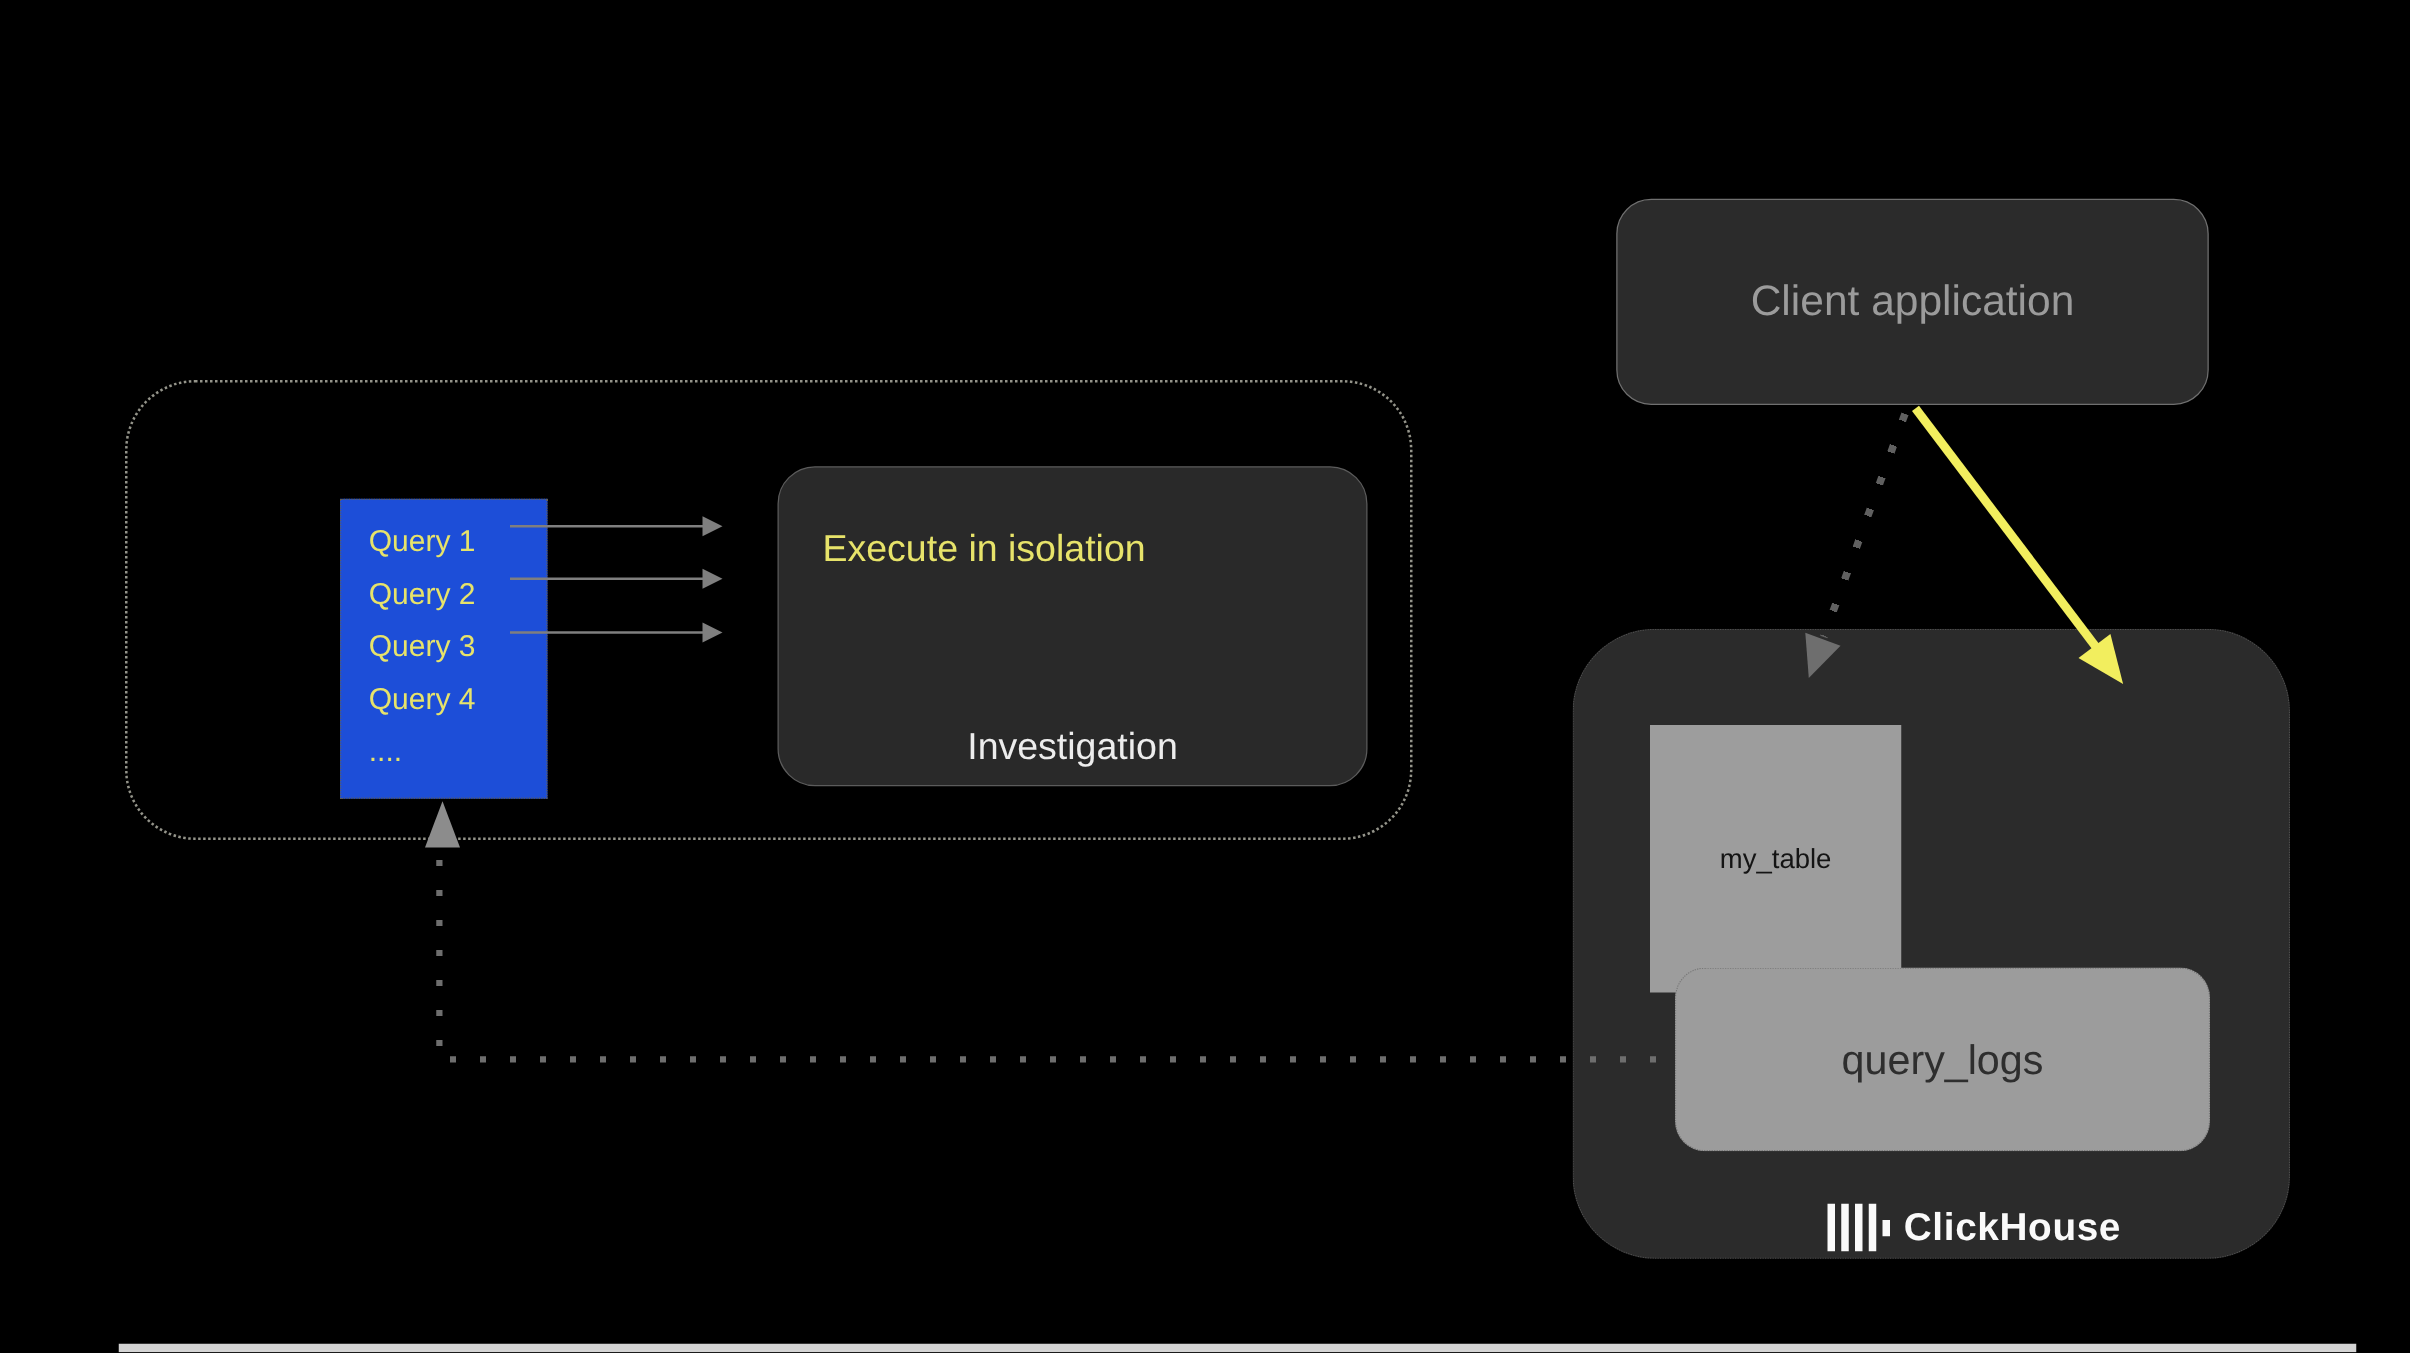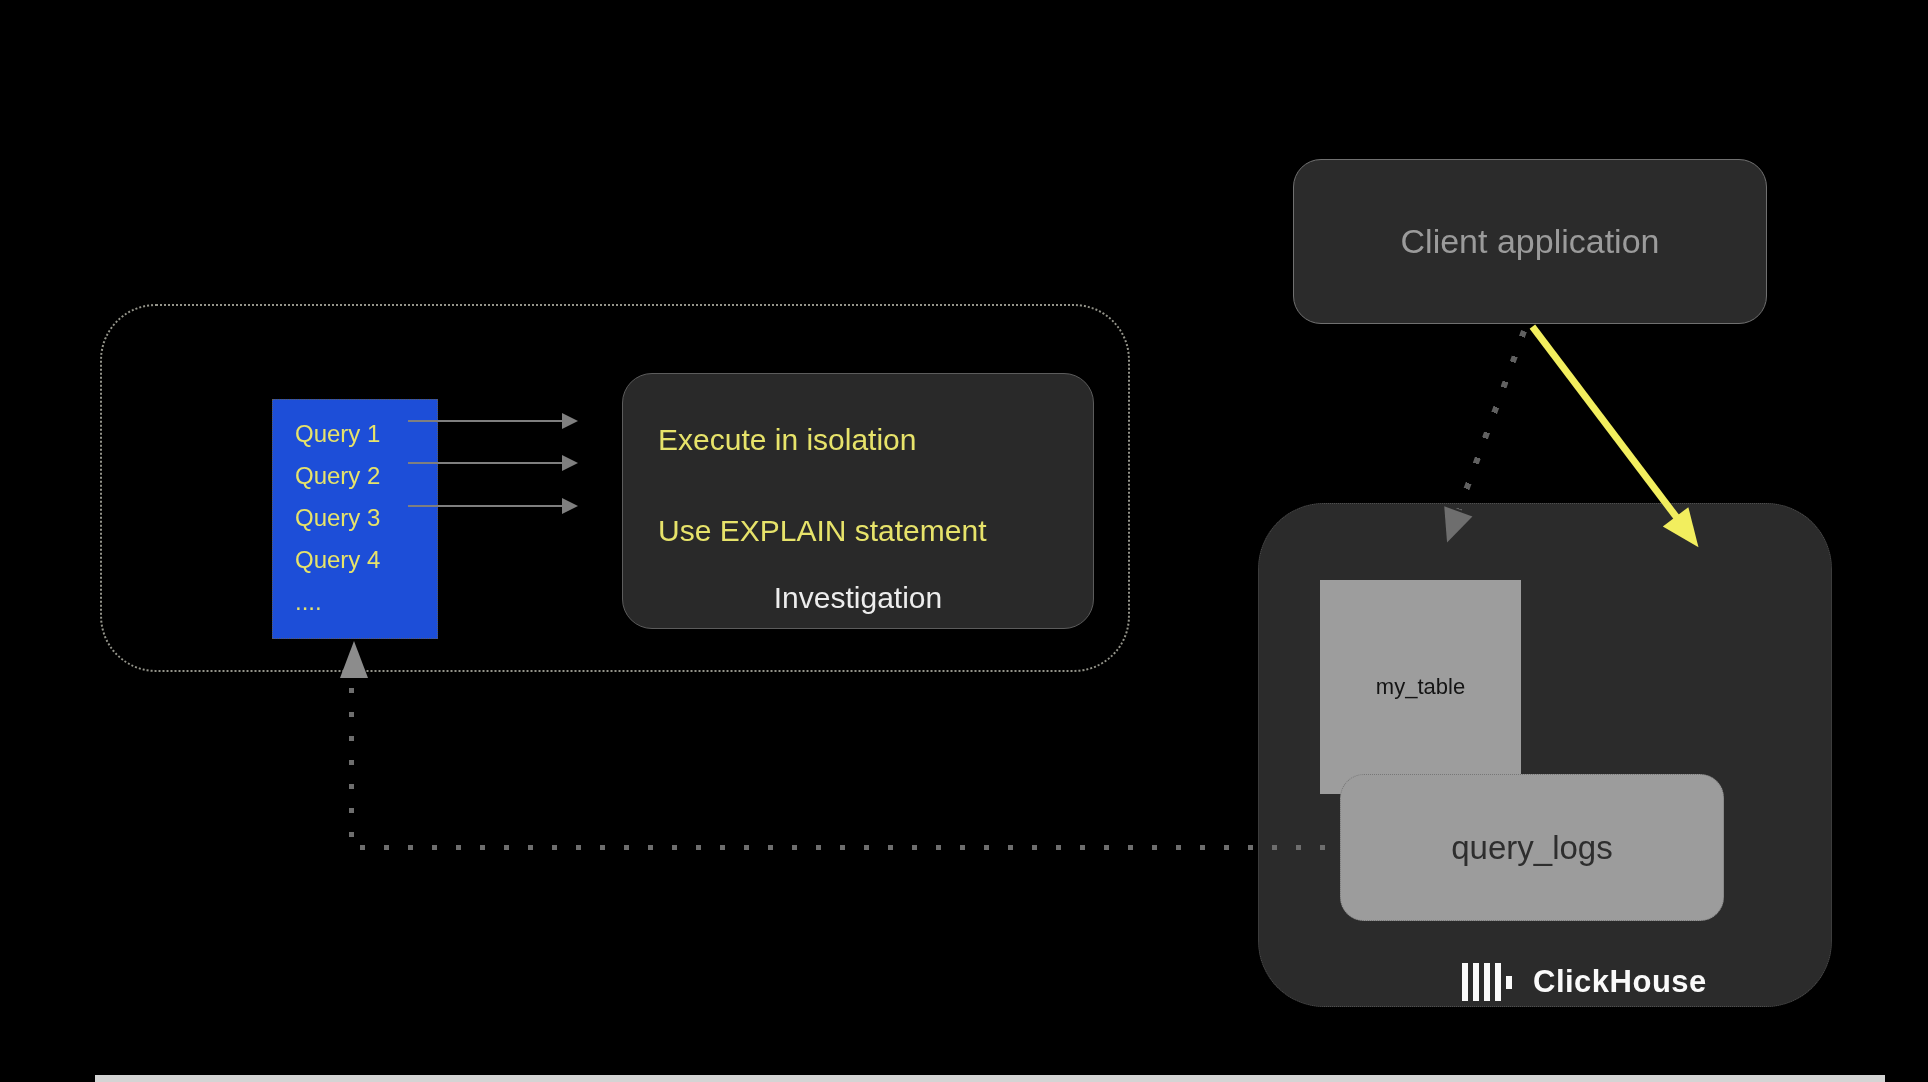--- a/index.html
+++ b/index.html
@@ -43,24 +43,24 @@
     border-left:33px solid #6e6e6e;border-top:15px solid transparent;border-bottom:15px solid transparent;}
 
   
   .ch-container{position:absolute;left:1258px;top:503px;width:574px;height:504px;
     background:#2b2b2b;border:1px dotted #4e4e4e;border-radius:66px;}
   .table-box{position:absolute;display:flex;align-items:center;justify-content:center;
     font-size:22px;color:#141414;}
   .my-table{left:1320px;top:580px;width:201px;height:214px;background:#9d9d9d;}
   .my-table-v2{left:1608px;top:549px;width:187px;height:179px;
     background:radial-gradient(circle at 50% 55%, #d6d6d6 0%, #b9b9b9 45%, #8a8a8a 100%);}
-  .query-logs{position:absolute;left:1340px;top:774px;width:384px;height:147px;
+  .query-logs{position:absolute;left:1340px;top:774px;width:428px;height:147px;
     background:#9c9c9c;border:1px dotted #777;border-radius:24px;
     display:flex;align-items:center;justify-content:center;font-size:33px;color:#2e2e2e;}
-  .ch-brand{position:absolute;left:1462px;top:960px;height:44px;display:flex;align-items:center;gap:21px;}
+  .ch-brand{position:absolute;left:1462px;top:960px;height:44px;display:flex;align-items:center;gap:11px;}
   .ch-logo{display:flex;align-items:center;gap:5px;height:38px;}
   .ch-bar{width:6px;height:38px;background:#fafafa;}
   .ch-dot{width:6px;height:13px;background:#fafafa;}
   .ch-name{font-size:31px;font-weight:600;color:#fafafa;letter-spacing:0.5px;}
 
   
   .tri-up{position:absolute;left:340px;top:641px;width:0;height:0;z-index:6;
     border-left:14px solid transparent;border-right:14px solid transparent;border-bottom:37px solid #8c8c8c;}
   .dot-v{position:absolute;left:349px;top:688px;width:5px;height:157px;
     background:repeating-linear-gradient(180deg,#6e6e6e 0 5px,transparent 5px 24px);}
@@ -92,21 +92,20 @@
     <span class="hline"></span>
     <span class="hhead"></span>
   </div>
   <div class="harrow" style="top:506px">
     <span class="hline"></span>
     <span class="hhead"></span>
   </div>
 
   <div class="inv-box">
     <div class="tip tip0">Execute in isolation</div>
-    <div class="tip tip2">Use EXPLAIN statement</div>
     <div class="inv-label">Investigation</div>
   </div>
 
   <div class="client-box">
     <span>Client application</span>
   </div>
 
   <div class="arrow-wrap dotted-wrap">
     <div class="dotted-line"></div>
     <div class="dotted-head"></div>

